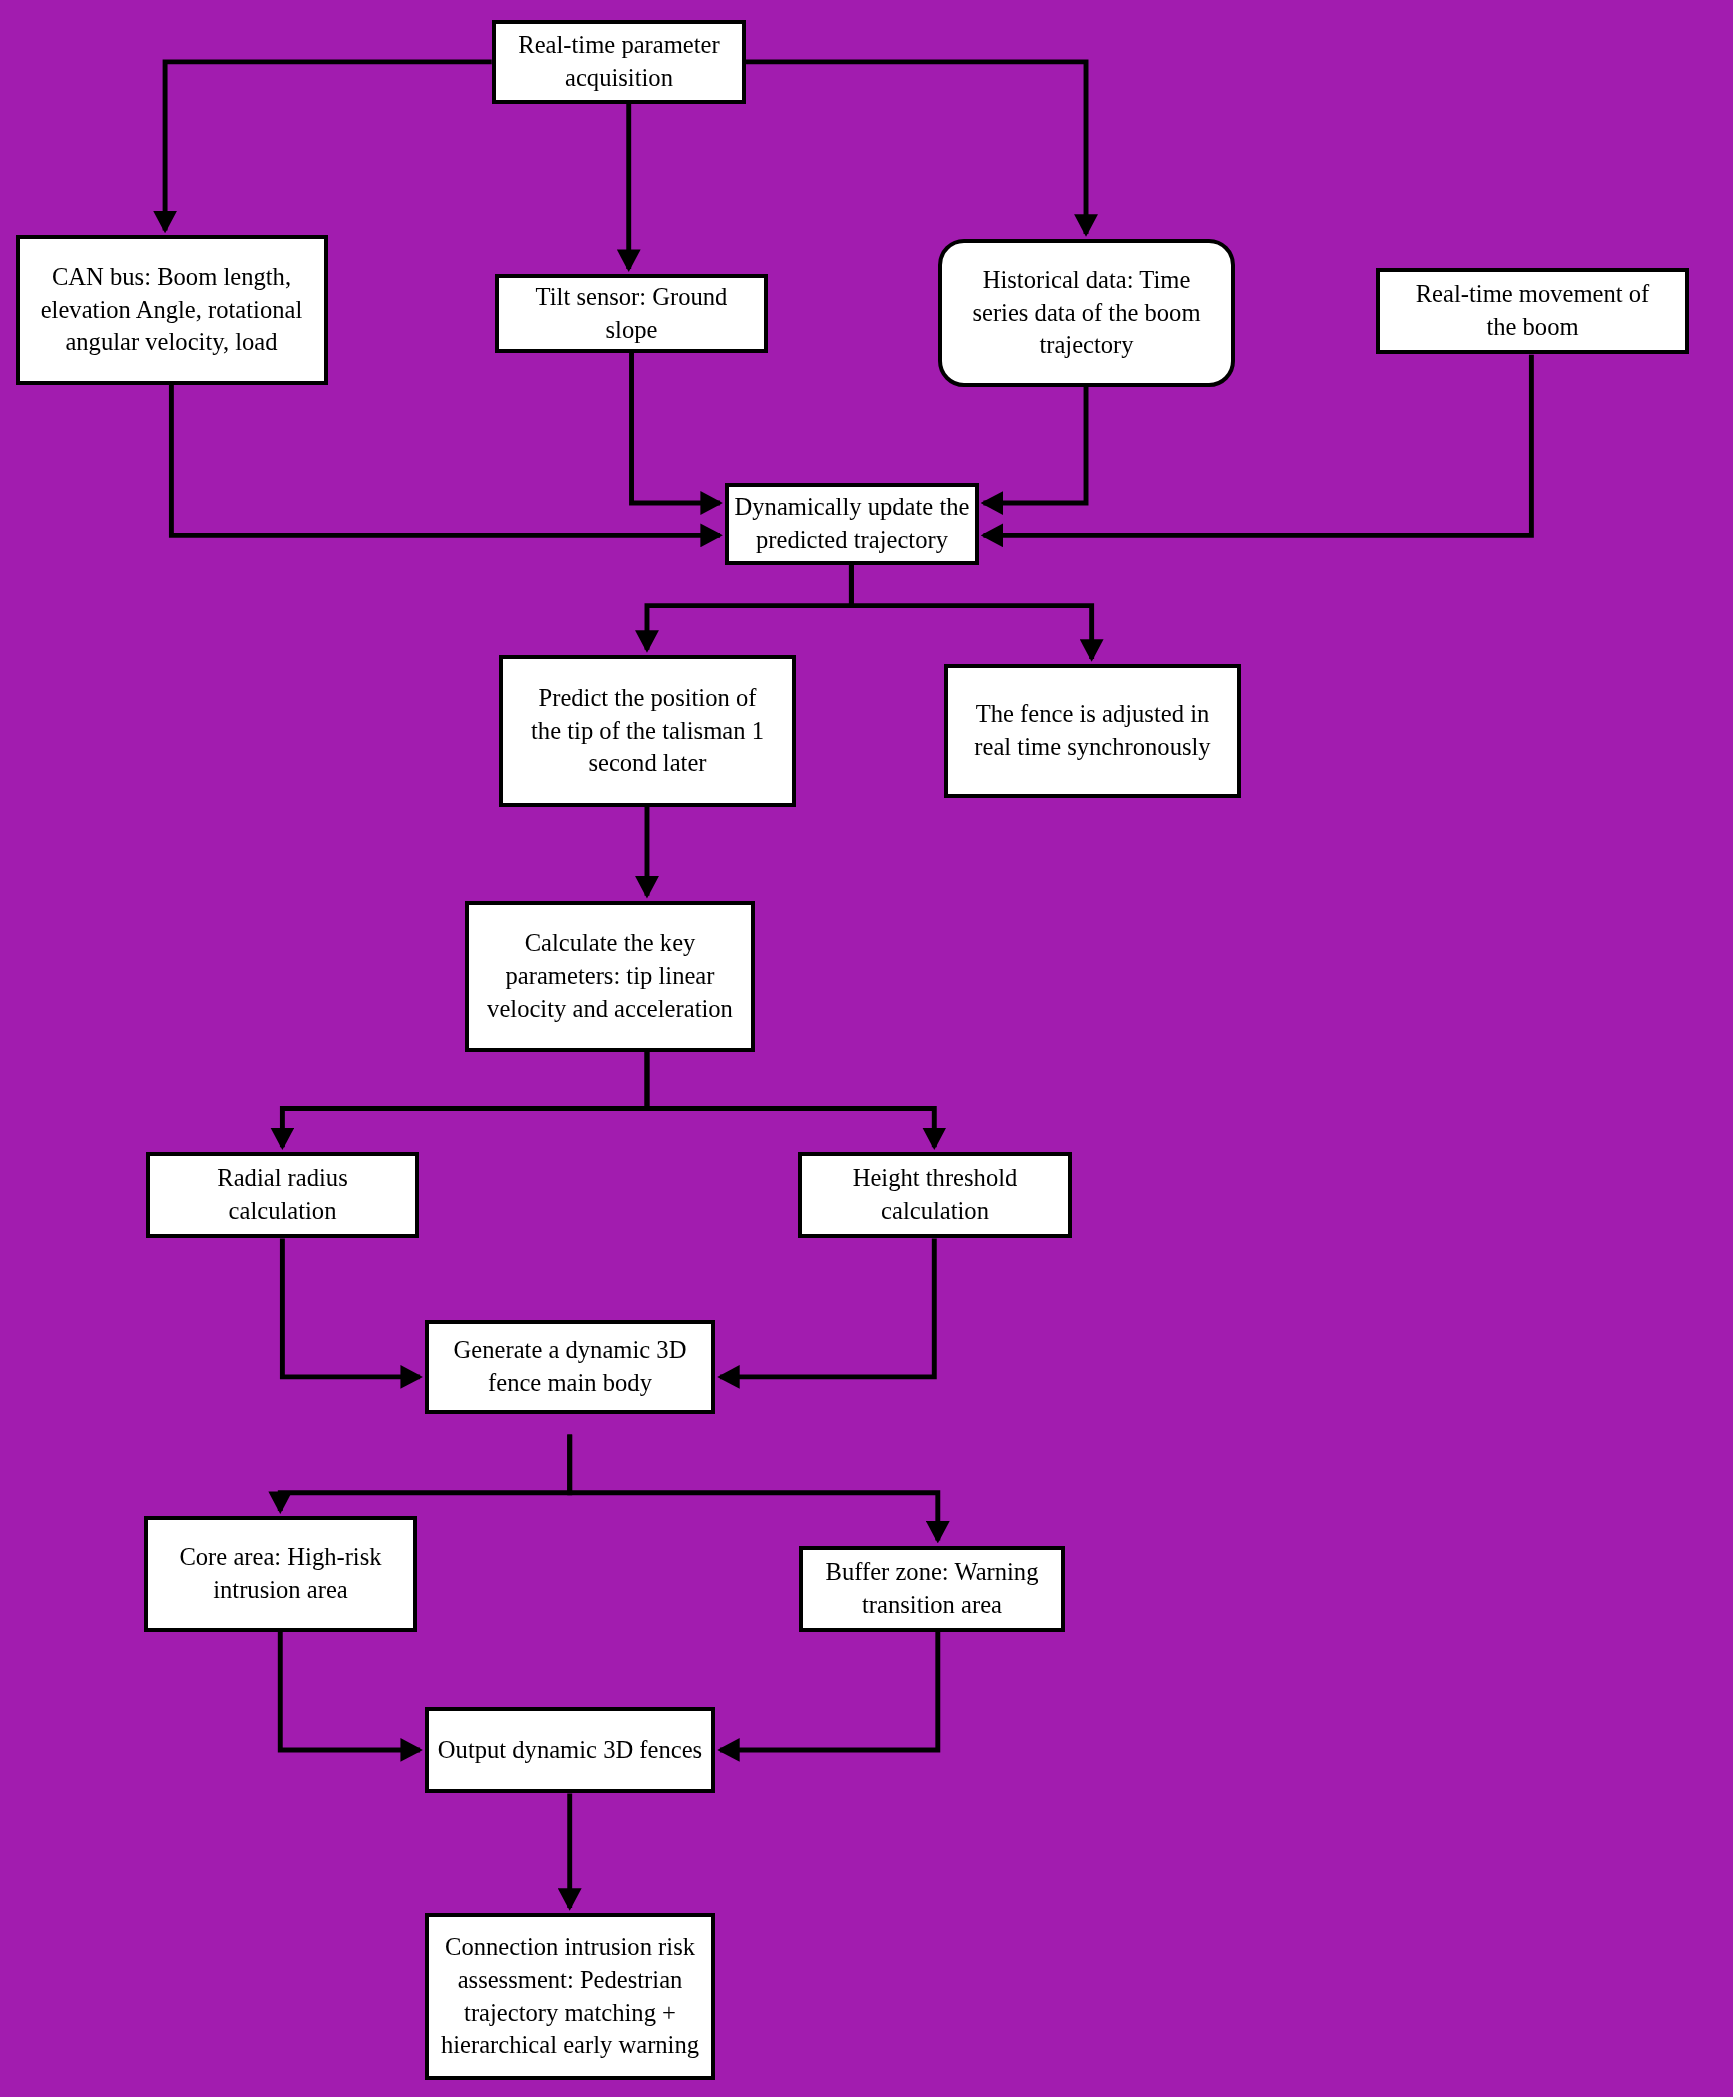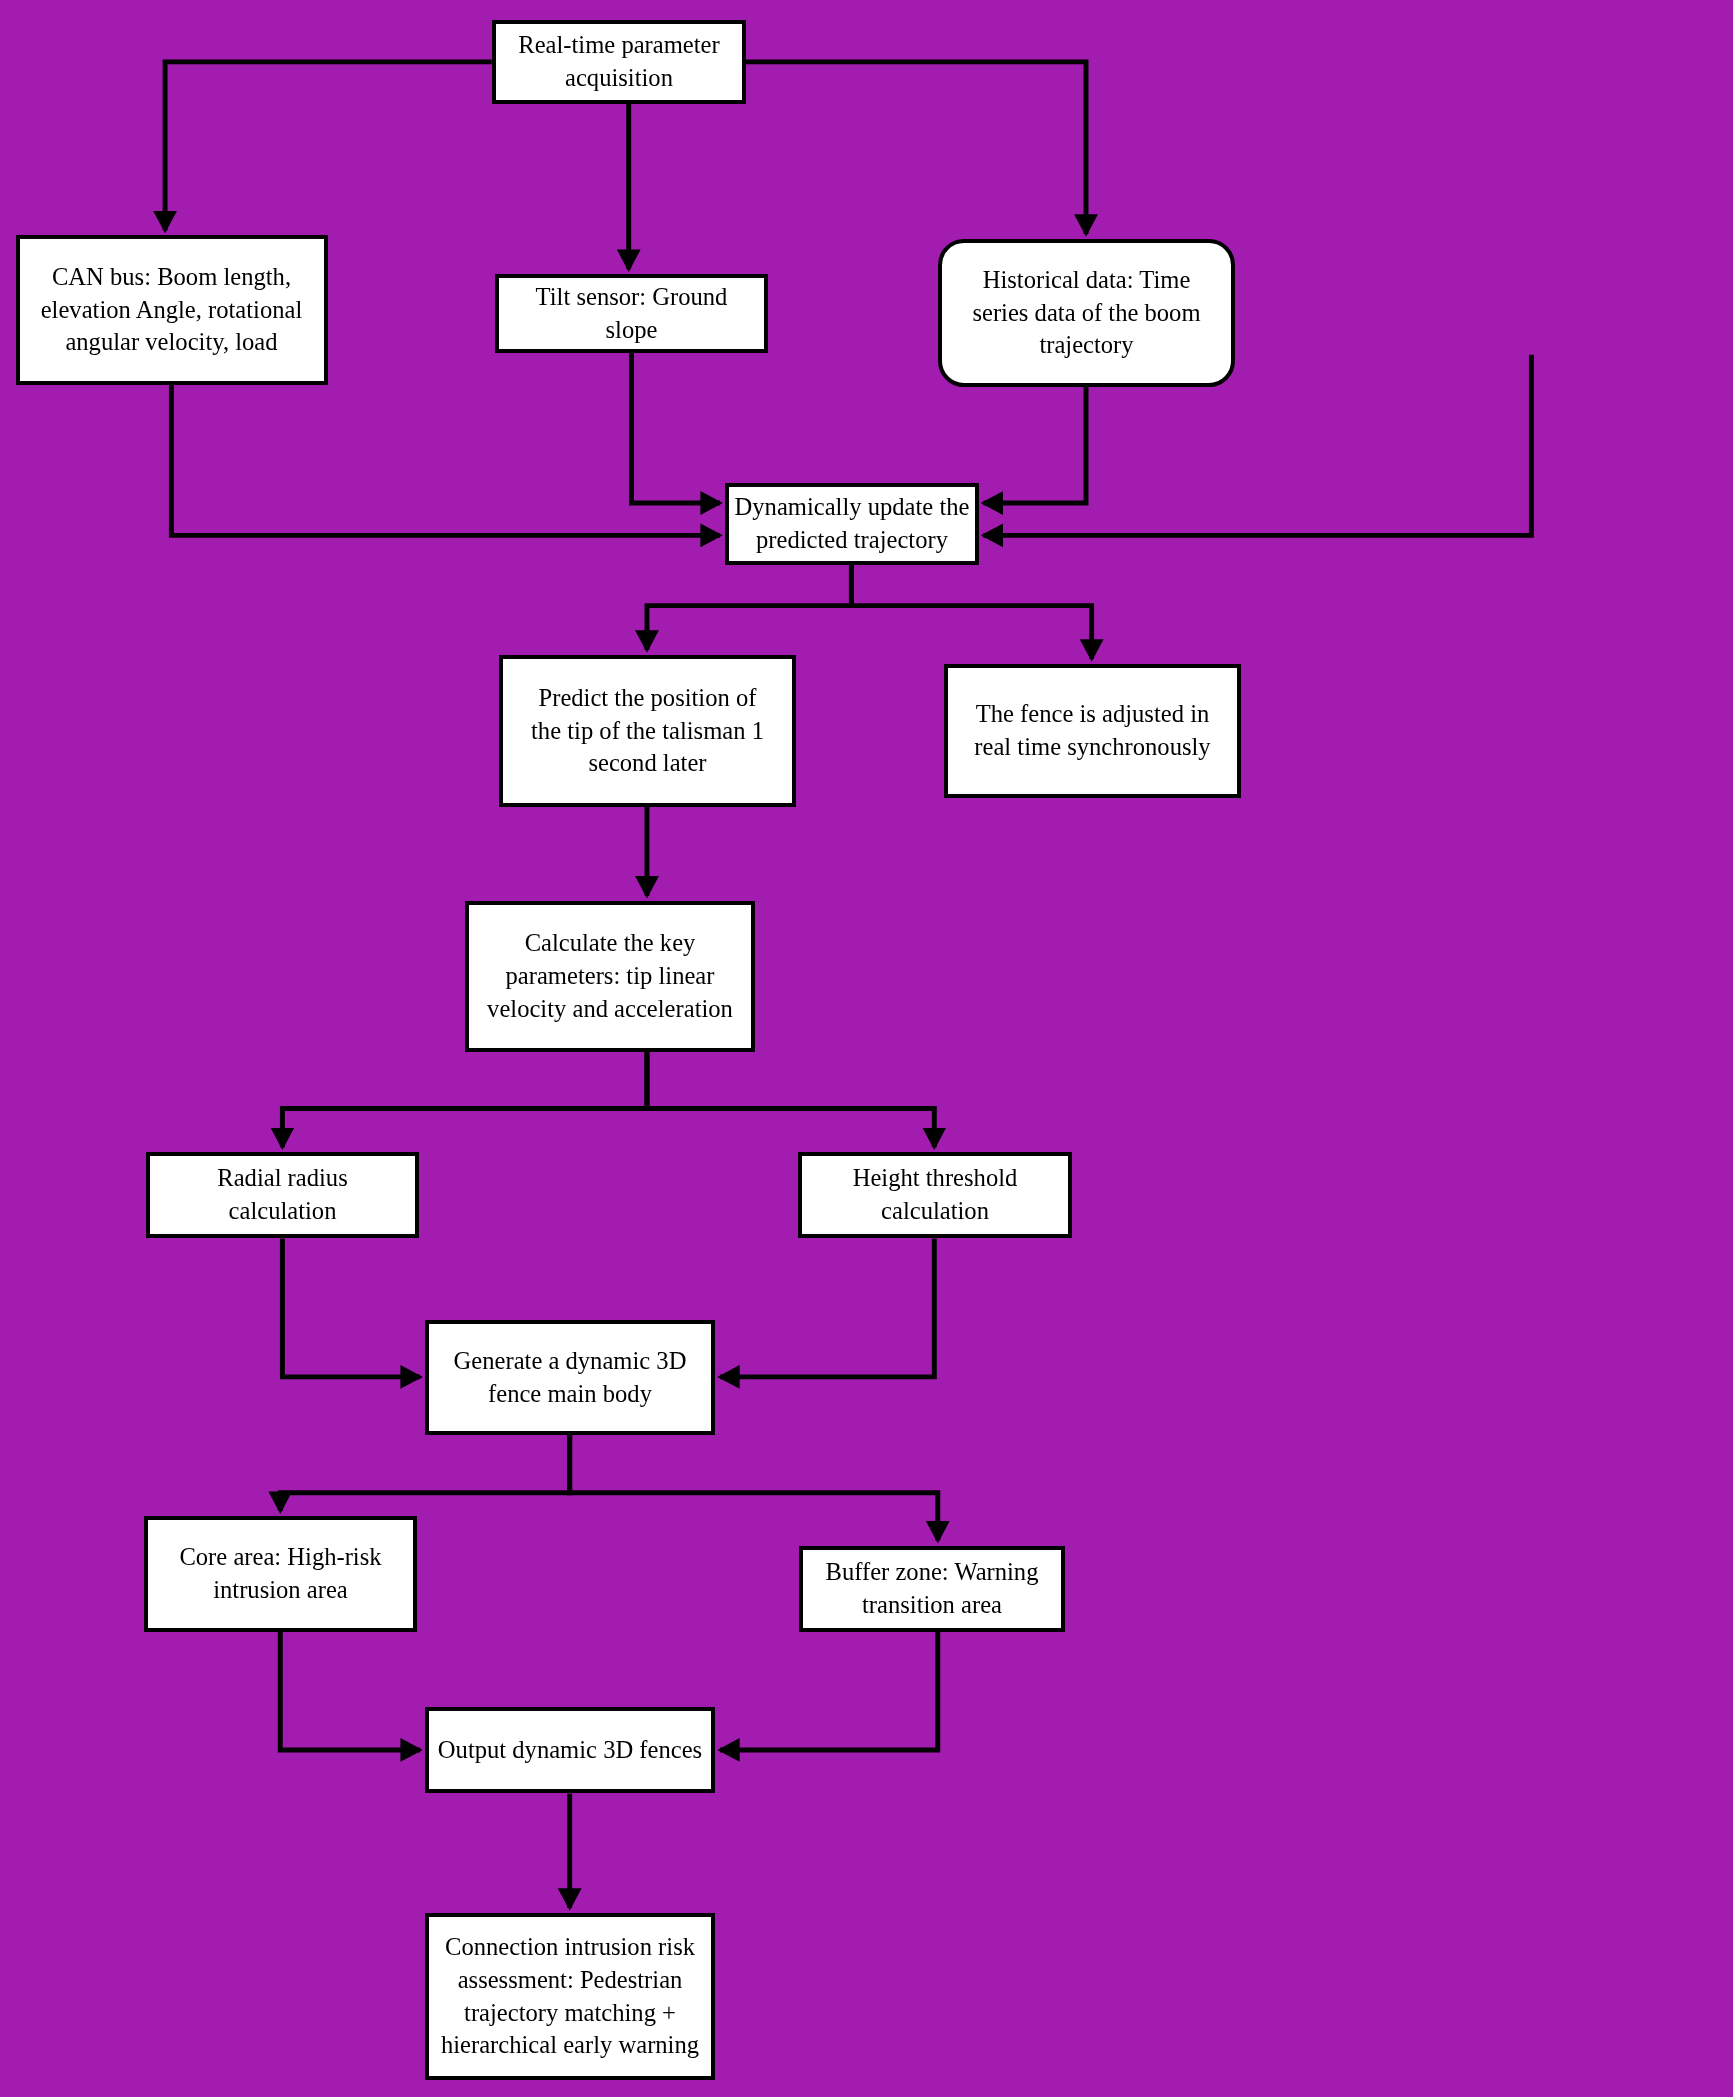--- a/index.html
+++ b/index.html
@@ -93,20 +93,24 @@
     <span class="node-label">Tilt sensor: Ground
 slope</span>
   </div>
 
   <div class="node" style="left:938px; top:239px; width:297px; height:148px;border-radius:26px;">
     <span class="node-label">Historical data: Time
 series data of the boom
 trajectory</span>
   </div>
 
+  <div class="node" style="left:1376px; top:268px; width:313px; height:86px;">
+    <span class="node-label">Real-time movement of
+the boom</span>
+  </div>
 
   <div class="node" style="left:725px; top:483px; width:254px; height:82px;font-family:Liberation Serif, serif;">
     <span class="node-label">Dynamically update the
 predicted trajectory</span>
   </div>
 
   <div class="node" style="left:499px; top:655px; width:297px; height:152px;">
     <span class="node-label">Predict the position of
 the tip of the talisman 1
 second later</span>
@@ -126,21 +130,21 @@
   <div class="node" style="left:146px; top:1152px; width:273px; height:86px;">
     <span class="node-label">Radial radius
 calculation</span>
   </div>
 
   <div class="node" style="left:798px; top:1152px; width:274px; height:86px;">
     <span class="node-label">Height threshold
 calculation</span>
   </div>
 
-  <div class="node" style="left:425px; top:1320px; width:290px; height:115px;">
+  <div class="node" style="left:425px; top:1320px; width:290px; height:94px;">
     <span class="node-label">Generate a dynamic 3D
 fence main body</span>
   </div>
 
   <div class="node" style="left:144px; top:1516px; width:273px; height:116px;">
     <span class="node-label">Core area: High-risk
 intrusion area</span>
   </div>
 
   <div class="node" style="left:799px; top:1546px; width:266px; height:86px;">

